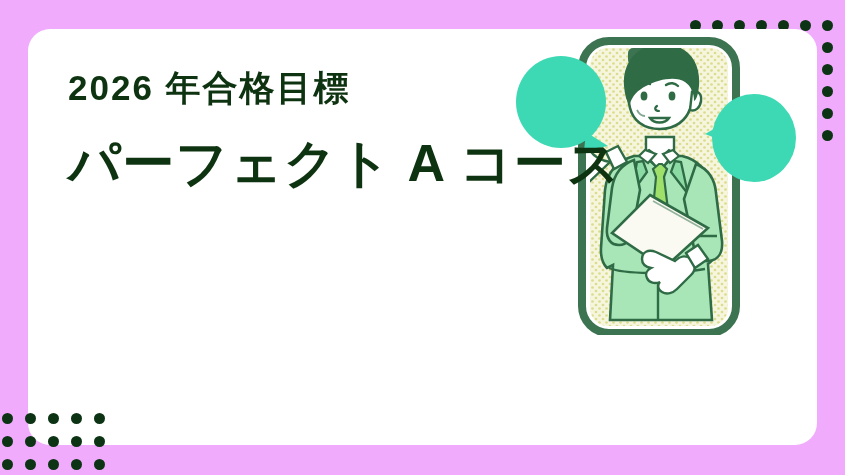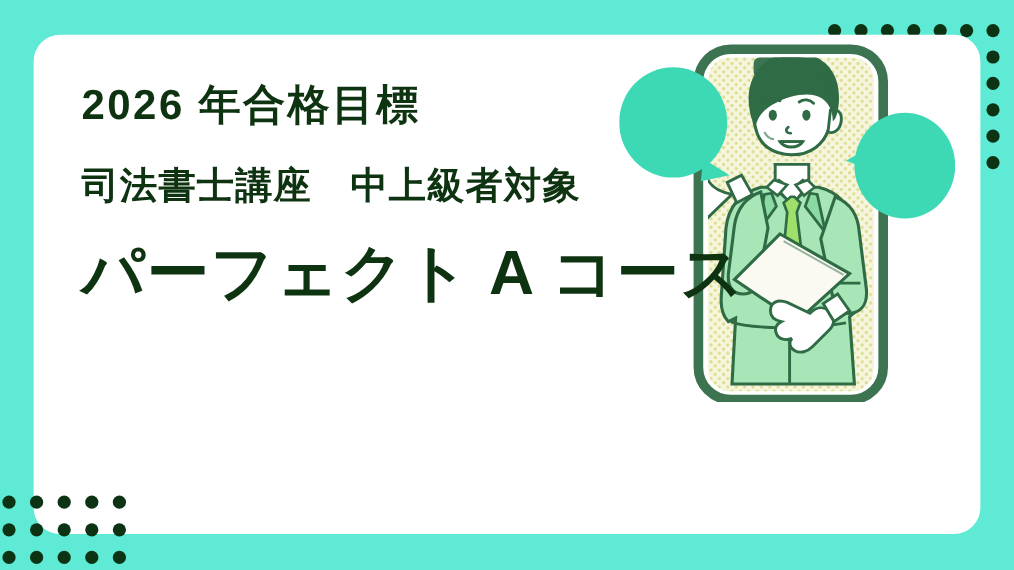--- a/index.html
+++ b/index.html
@@ -5,21 +5,21 @@
   * { margin:0; padding:0; box-sizing:border-box; }
   html,body { width:845px; height:475px; }
   body {
     font-family:"Liberation Sans","DejaVu Sans",sans-serif;
     background:#338758;
     overflow:hidden;
     position:relative;
   }
   #banner {
     position:absolute; left:0; top:0; width:845px; height:475px;
-    background:#5eead4; overflow:hidden;
+    background:#f0abfc; overflow:hidden;
   }
 
   
   .dots { position:absolute; }
   .dot {
     position:absolute; width:11px; height:11px; border-radius:50%;
     background:#0C3314;
   }
   #dots-top-right { right:0; top:0; width:165px; height:130px; }
   #dots-bottom-left { left:0; bottom:0; width:120px; height:62px; }
@@ -228,17 +228,16 @@
 
   <div class="bubble" style="left:704px; top:88px;">
     <svg width="92" height="102" viewBox="0 0 92 102" xmlns="http://www.w3.org/2000/svg">
       <ellipse cx="50" cy="50" rx="42" ry="44" fill="#3DD9B5"></ellipse>
       <path d="M22 34 l-21 12 l23 9 z" fill="#3DD9B5"></path>
     </svg>
   </div>
 
   <div id="text-block">
     <div class="line" id="line-year">2026 年合格目標</div>
-    <div class="line" id="line-course">司法書士講座　中上級者対象</div>
     <div class="line" id="line-big2">パーフェクト A コース</div>
   </div>
 
 </div>
 
 </body></html>

